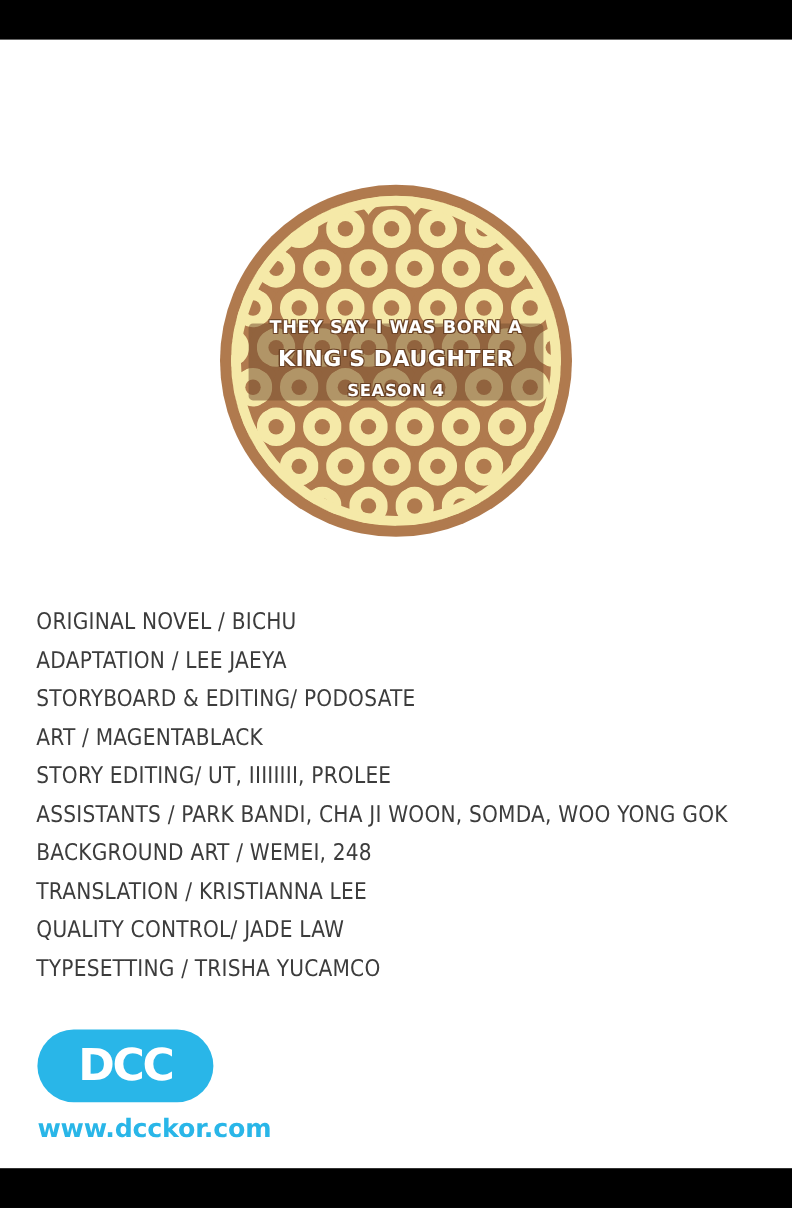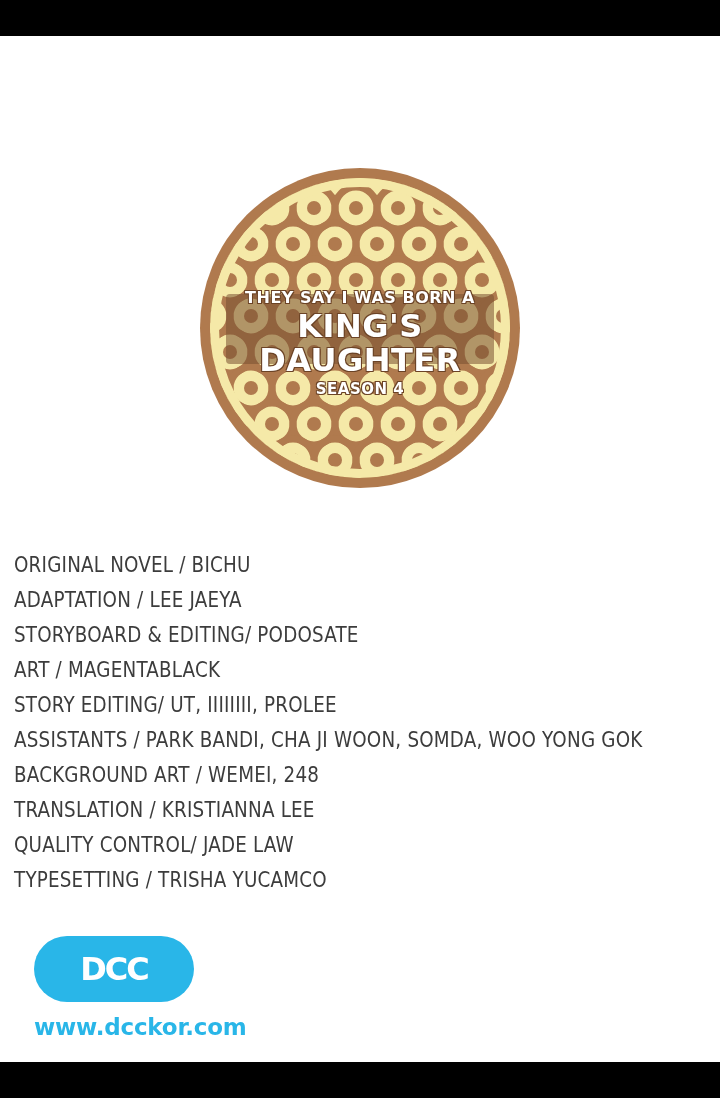--- a/index.html
+++ b/index.html
@@ -87,39 +87,39 @@
   }
   .line-1 {
     font-family: "DejaVu Sans", sans-serif;
     font-size: 16px;
     font-weight: 700;
     letter-spacing: 0.5px;
     line-height: 20px;
   }
   .line-2 {
     font-family: "DejaVu Sans", sans-serif;
-    font-size: 32px;
+    font-size: 20px;
     font-weight: 700;
     letter-spacing: 0.5px;
     line-height: 34px;
     margin-top: 1px;
   }
   .line-3 {
     font-family: "DejaVu Sans", sans-serif;
     font-size: 15px;
     font-weight: 700;
     letter-spacing: 0.5px;
     line-height: 22px;
     margin-top: 1px;
   }
 
   
   .credits {
     position: absolute;
-    left: 14px;
+    left: 33px;
     top: 512px;
     width: 660px;
   }
   .credit-line {
     font-family: "DejaVu Sans Condensed", "Liberation Sans Narrow", "Liberation Sans", sans-serif;
     font-size: 21px;
     line-height: 35px;
     color: #3c3c3c;
     letter-spacing: 0.2px;
     white-space: nowrap;
@@ -139,21 +139,21 @@
     width: 160px;
     height: 66px;
     border-radius: 33px;
     background: #29b6e8;
     display: flex;
     align-items: center;
     justify-content: center;
   }
   .logo-text {
     font-family: "DejaVu Sans", sans-serif;
-    font-size: 32px;
+    font-size: 40px;
     font-weight: 700;
     color: #ffffff;
     letter-spacing: -2px;
   }
   .logo-url {
     margin-top: 12px;
     font-family: "DejaVu Sans", sans-serif;
     font-size: 23px;
     font-weight: 700;
     color: #29b6e8;

